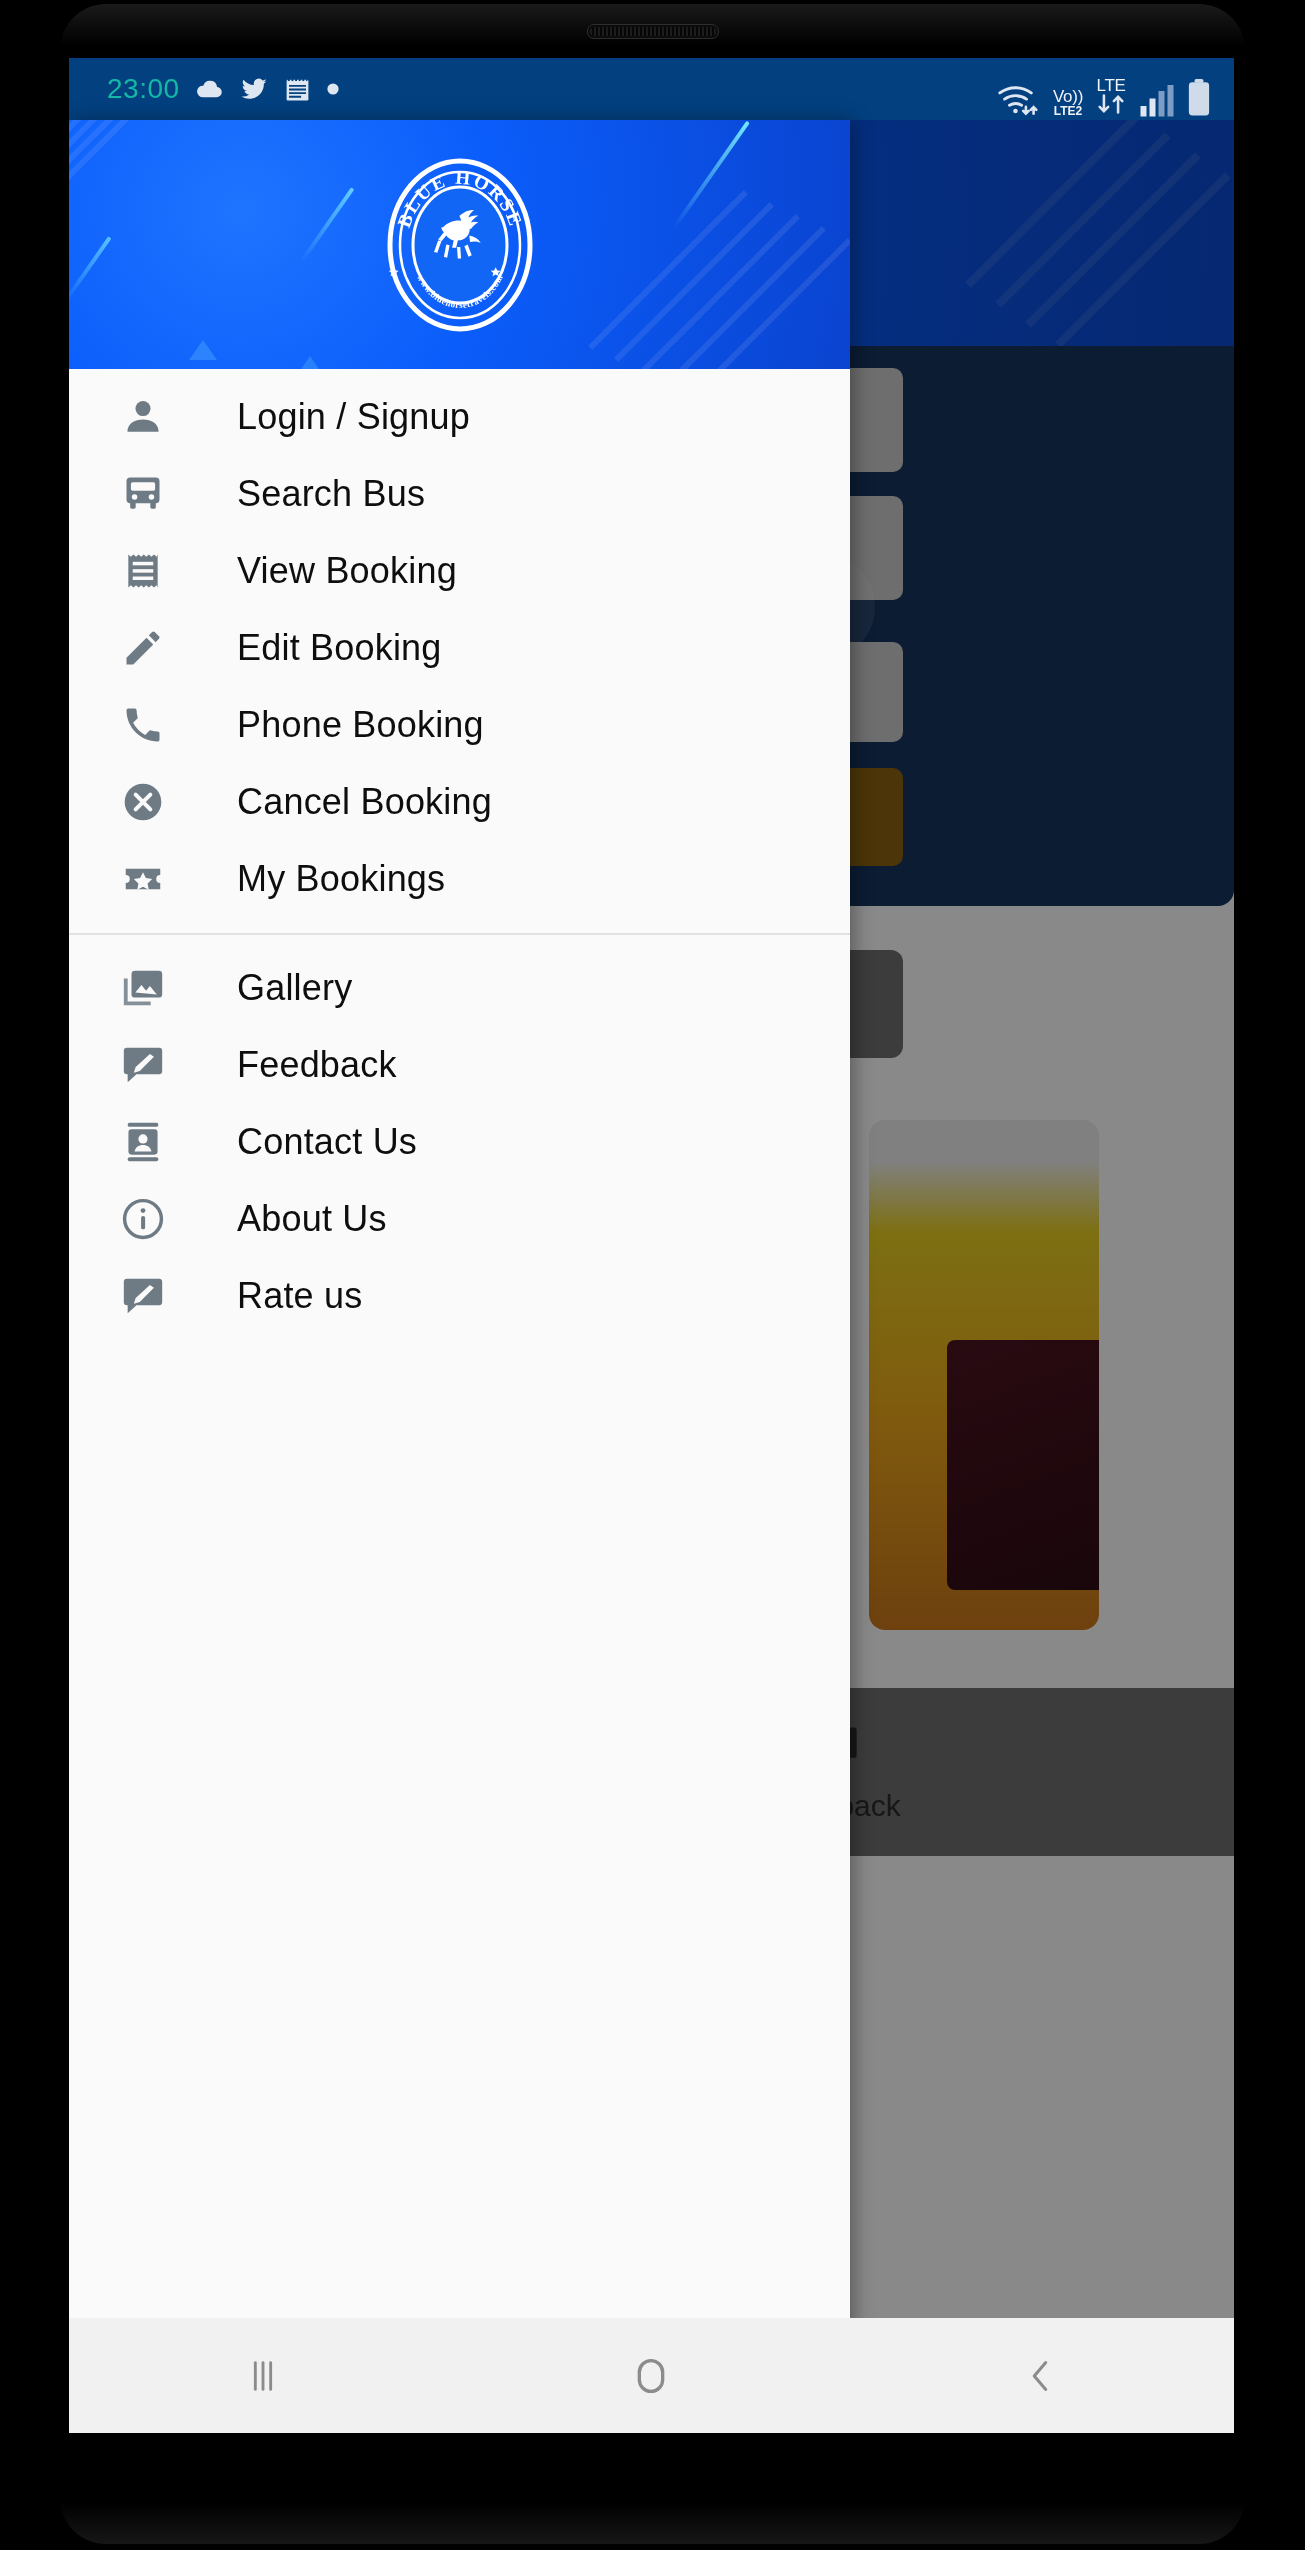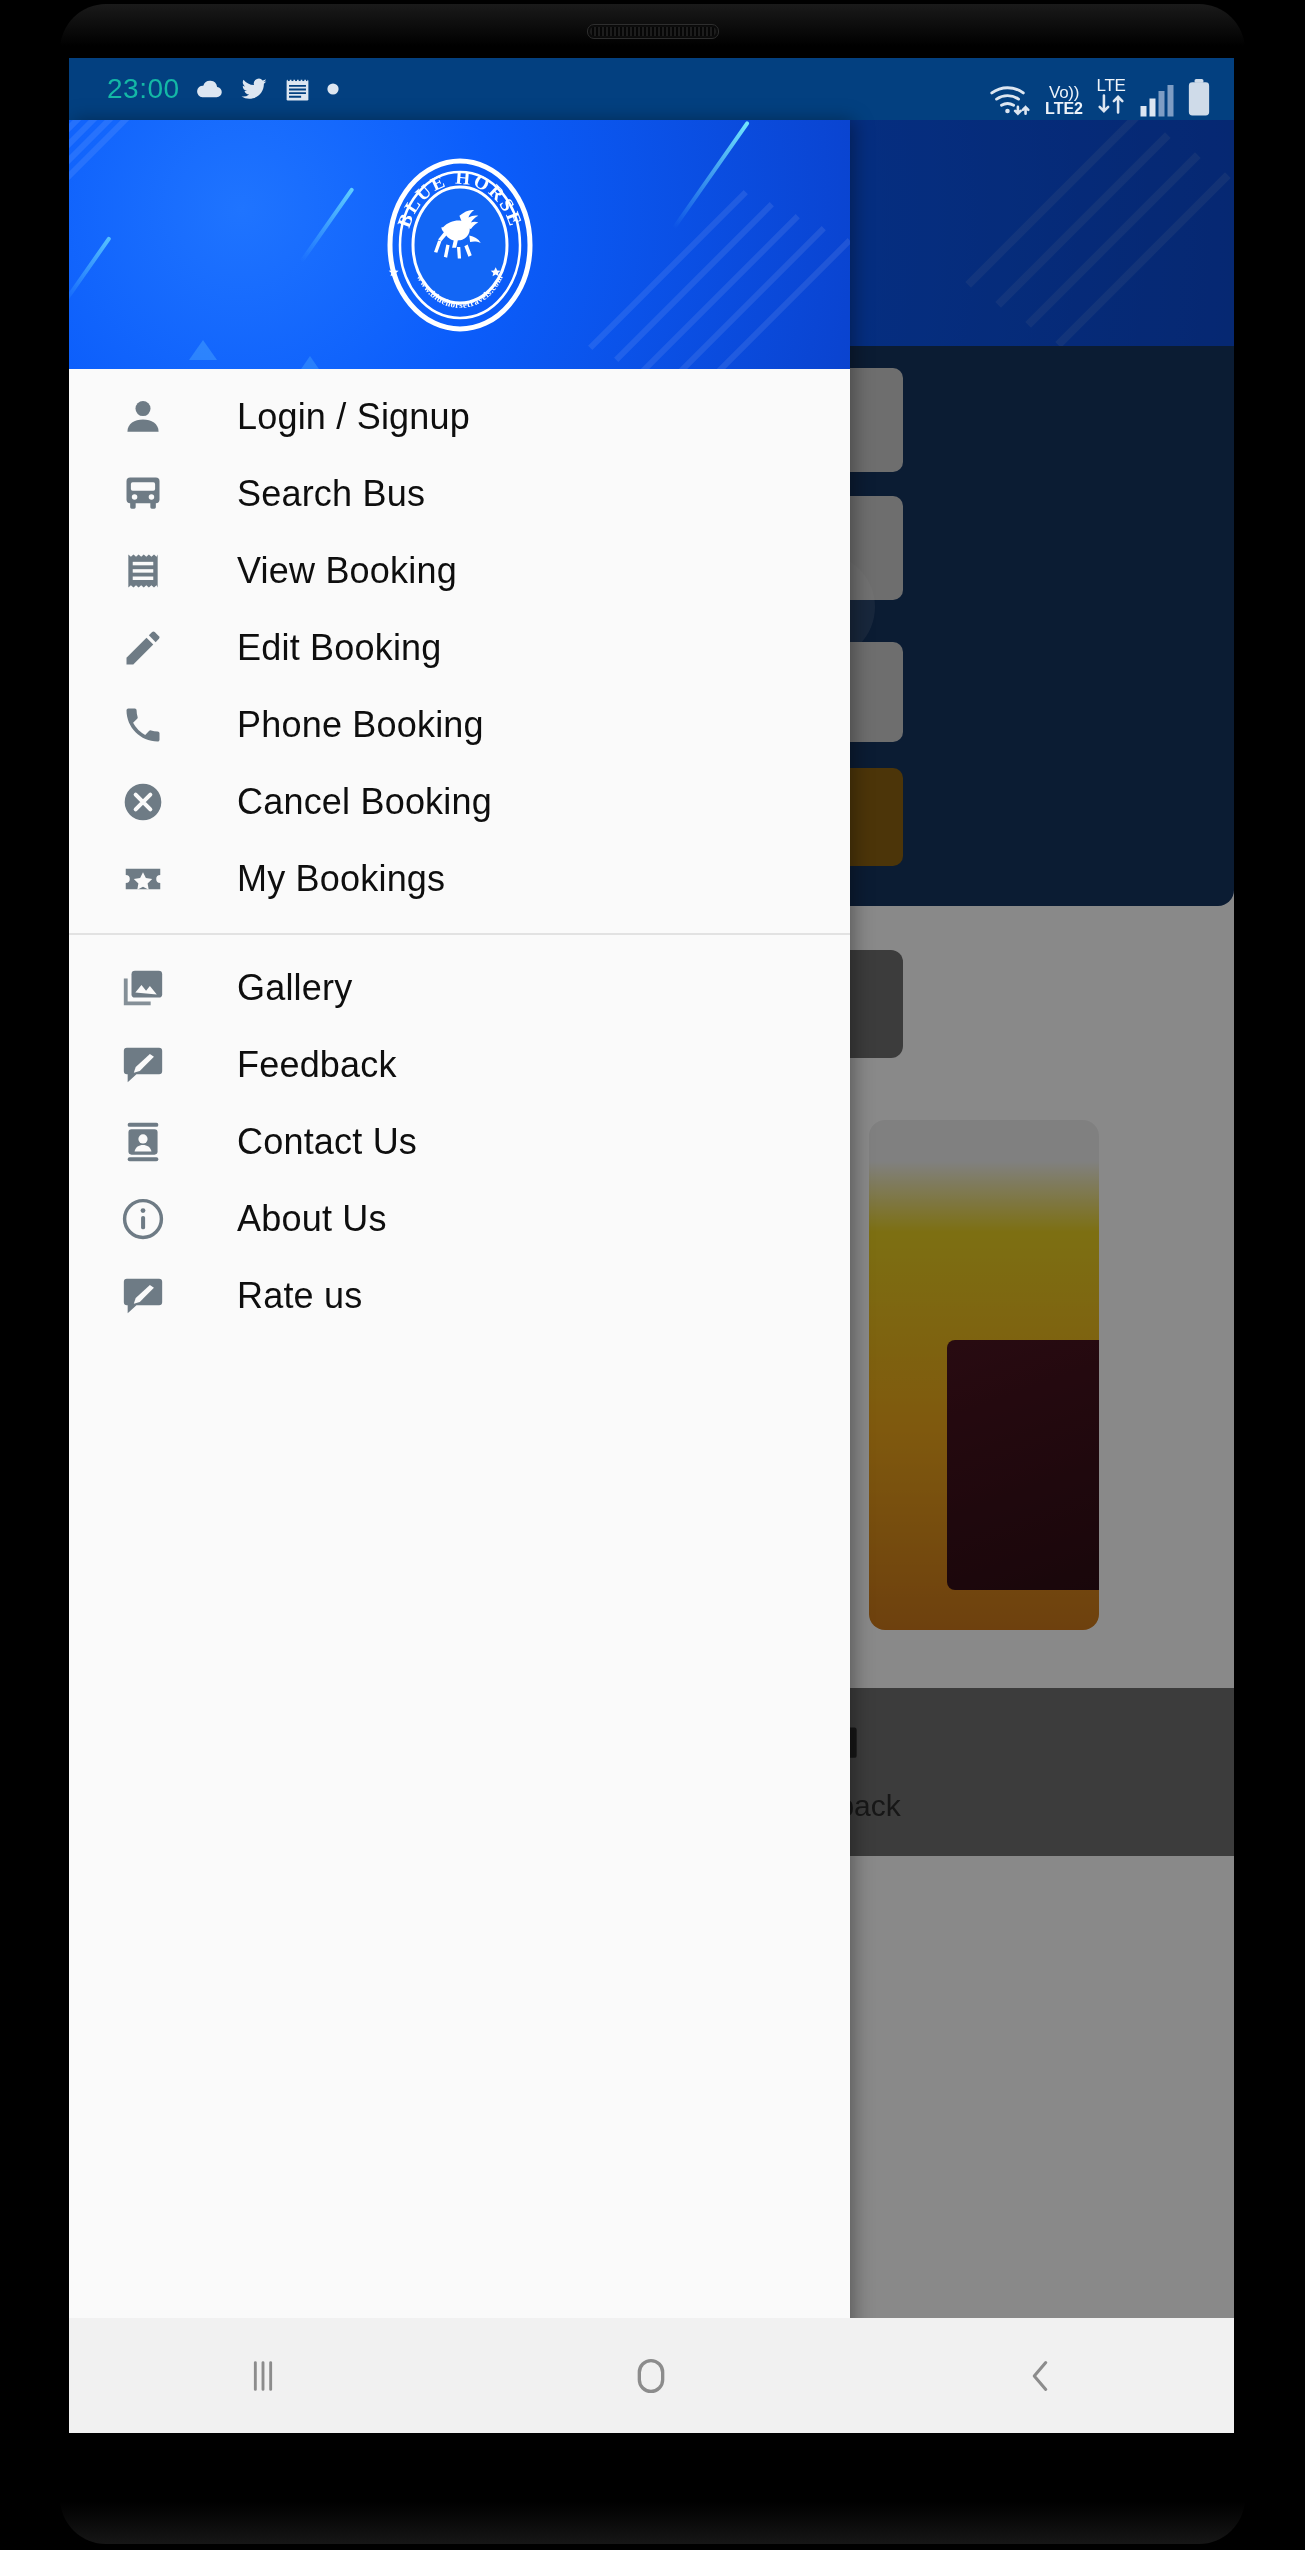--- a/index.html
+++ b/index.html
@@ -46,21 +46,21 @@
     background:#034080;color:#e9eef5;
     display:flex;align-items:center;justify-content:space-between;
     padding:0 22px;box-sizing:border-box;
   }
   .sb-left{display:flex;align-items:center;gap:14px;}
   #clock{font-size:28px;letter-spacing:.5px;font-weight:400;color:#14b8a6;margin-left:16px;}
   .sb-ic{display:inline-flex;align-items:center;justify-content:center;}
   .sb-right{display:flex;align-items:flex-end;gap:11px;}
   .sb-stack{display:flex;flex-direction:column;align-items:center;line-height:1;}
   .tiny{font-size:17px;font-weight:400;letter-spacing:-.3px;color:#eef3f9;margin-top:16px;}
-  .tiny2{font-size:16px;font-weight:700;color:#eef3f9;}
+  .tiny2{font-size:12px;font-weight:700;color:#eef3f9;}
 
   
   #app-bg{
     position:absolute;left:0;top:62px;width:1165px;height:2313px;
     background:#fafafa;
   }
   #bg-hero{
     position:absolute;left:0;top:0;width:1165px;height:258px;
     background:
       radial-gradient(circle at 28% 40%, #1668ff 0%, #0a57f0 45%, #0b49cf 100%);

